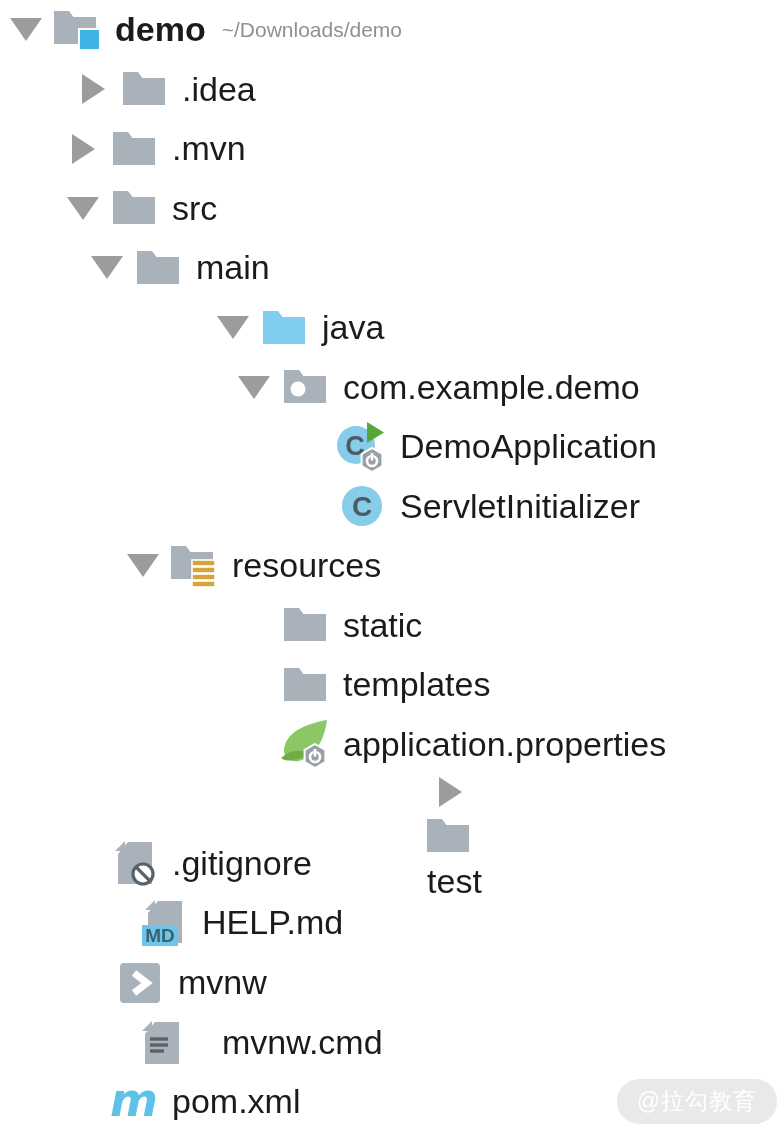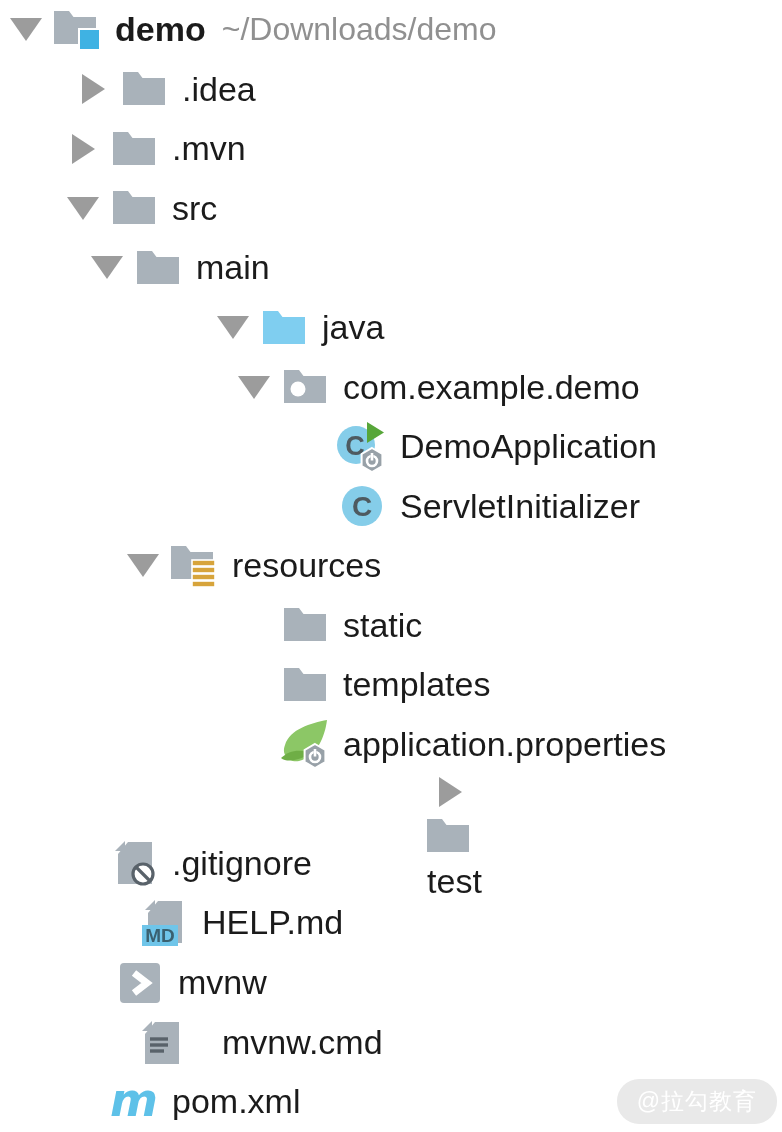--- a/index.html
+++ b/index.html
@@ -7,21 +7,21 @@
          font-family:"Liberation Sans",sans-serif;}
   #tree{position:absolute;top:0;left:4px;width:100%;}
   .row{display:flex;align-items:center;height:59.55px;white-space:nowrap;}
   .expander{width:34px;height:36px;flex:none;display:flex;align-items:center;justify-content:center;margin-right:9px;}
   .tri-down{width:0;height:0;border-left:16px solid transparent;border-right:16px solid transparent;border-top:23px solid #9c9c9c;}
   .tri-right{width:0;height:0;border-top:15px solid transparent;border-bottom:15px solid transparent;border-left:23px solid #9c9c9c;}
   .iconbox{width:50px;height:52px;flex:none;display:flex;align-items:center;justify-content:center;margin-right:13px;overflow:visible;}
   .iconbox svg{overflow:visible;display:block;}
   .label{font-size:34px;color:#1b1b1b;}
   .label.bold{font-weight:bold;}
-  .suffix{font-size:32px;color:#909090;margin-left:16px;}
+  .suffix{font-size:21px;color:#909090;margin-left:16px;}
   #watermark{position:absolute;right:5px;bottom:8px;background:#e9e9e9;color:#ffffff;
              border-radius:22px;padding:7px 20px;font-size:23px;letter-spacing:1px;}
 </style>
 </head>
 <body>
 
 <div id="stage">
   <div id="tree">
       <div class="row" style="padding-left: 5px;">
         <span class="expander">

